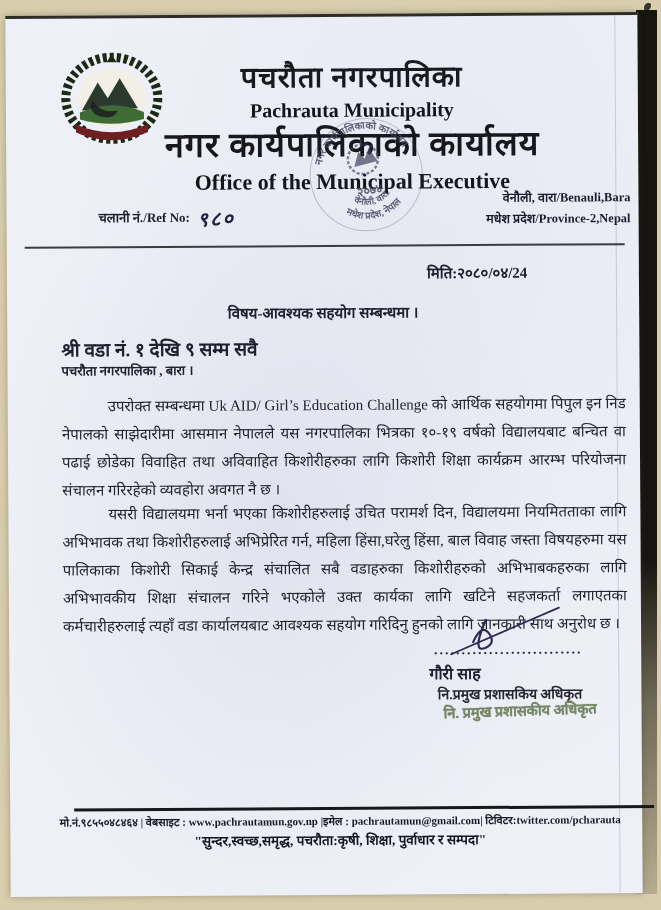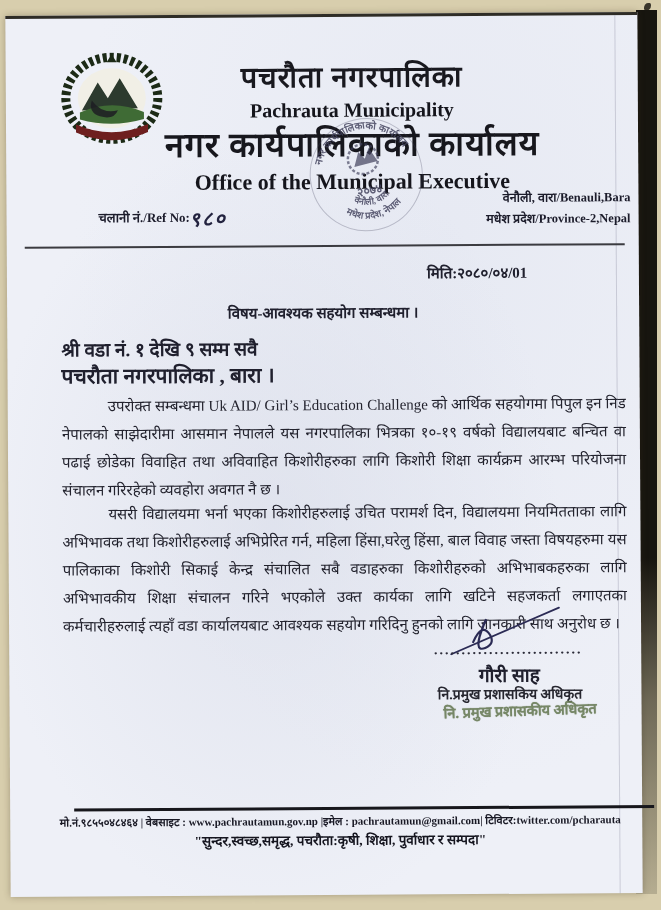--- a/index.html
+++ b/index.html
@@ -29,40 +29,40 @@
   
   .emblem{position:absolute;left:50px;top:34px;width:112px;height:97px;}
   .titles{position:absolute;left:130px;top:40px;width:432px;text-align:center;}
   .t-np-1{font-size:29px;font-weight:600;letter-spacing:1px;line-height:40px;color:#19191f;}
   .t-en-1{font-size:20px;font-weight:bold;line-height:26px;color:#15151c;}
   .t-np-2{font-size:34px;font-weight:600;letter-spacing:1px;line-height:44px;color:#17171d;}
   .t-en-2{font-size:22px;font-weight:bold;line-height:30px;color:#15151c;}
   .round-stamp{position:absolute;left:300px;top:98px;width:120px;height:120px;opacity:.82;transform:rotate(-12deg);}
   .hq-address{position:absolute;right:8px;top:172px;width:220px;text-align:right;font-weight:bold;font-size:12.5px;line-height:21px;color:#1c1c2b;}
   .letter-no{position:absolute;left:92px;top:188px;font-weight:bold;font-size:13px;line-height:23px;color:#1c1c2b;}
-  .refrow{display:flex;align-items:flex-end;}
+  .refrow{display:flex;align-items:flex-end;gap:8px;}
   .ref-hand{font-size:20px;font-weight:600;font-style:italic;color:#23233f;transform:rotate(-2deg);letter-spacing:2px;line-height:20px;}
   .rule{position:absolute;left:18px;top:228px;width:600px;height:2px;background:#3b3b40;}
 
   
   .date{position:absolute;left:420px;top:246px;font-size:15px;font-weight:600;}
   .subject{position:absolute;left:0;top:285px;width:632px;text-align:center;font-size:15px;font-weight:600;}
   .addr1{position:absolute;left:54px;top:318px;font-size:19px;font-weight:600;}
-  .addr2{position:absolute;left:54px;top:343px;font-size:21px;font-weight:600;}
+  .addr2{position:absolute;left:54px;top:343px;font-size:13px;font-weight:600;}
   .para{
     position:absolute;left:54px;width:564px;font-size:15px;line-height:28px;
     text-align:justify;text-indent:46px;font-weight:500;color:#23232e;
   }
   .para1{top:374px;}
   .para2{top:482px;}
 
   
   .sig-ink{position:absolute;left:428px;top:586px;width:128px;height:58px;}
   .sig-dots{position:absolute;left:424px;top:626px;width:150px;text-align:center;font-size:14px;font-weight:bold;letter-spacing:2px;color:#2b2b38;}
-  .sig-name{position:absolute;left:420px;top:646px;width:160px;text-align:center;font-size:19px;font-weight:600;}
+  .sig-name{position:absolute;left:420px;top:646px;width:160px;font-size:16px;font-weight:600;}
   .sig-title{position:absolute;left:398px;top:668px;width:205px;text-align:center;font-size:14px;font-weight:600;color:#26262f;}
   .sig-title-stamp{
     position:absolute;left:408px;top:684px;width:205px;text-align:center;
     font-size:14.5px;font-weight:bold;color:#6a7c58;opacity:.9;
     transform:rotate(-1.5deg);text-shadow:0 0 1px rgba(106,124,88,.8);
   }
 
   
   .f-rule{position:absolute;left:64px;top:790px;width:580px;height:3px;background:#17171c;}
   .f-contact{position:absolute;left:30px;top:796px;width:600px;text-align:center;font-size:11px;font-weight:bold;color:#191925;}
@@ -124,21 +124,21 @@
 
   <div class="letter-no">
     <div class="refrow">
       <span>चलानी नं./Ref No:</span>
       <span class="ref-hand">९८०</span>
     </div>
   </div>
 
   <div class="rule"></div>
 
-  <div class="date">मिति:२०८०/०४/01</div>
+  <div class="date">मिति:२०८०/०४/24</div>
   <div class="subject">विषय-आवश्यक सहयोग सम्बन्धमा ।</div>
   <div class="addr1">श्री वडा नं. १ देखि  ९ सम्म सवै</div>
   <div class="addr2">पचरौता नगरपालिका , बारा ।</div>
   <div class="para para1">उपरोक्त सम्बन्धमा  Uk AID/ Girl’s Education Challenge  को आर्थिक सहयोगमा पिपुल इन निड नेपालको साझेदारीमा आसमान नेपालले यस नगरपालिका भित्रका १०-१९ वर्षको विद्यालयबाट बन्चित वा पढाई छोडेका विवाहित तथा अविवाहित किशोरीहरुका लागि किशोरी शिक्षा कार्यक्रम आरम्भ परियोजना संचालन गरिरहेको व्यवहोरा अवगत नै छ ।</div>
   <div class="para para2">यसरी विद्यालयमा भर्ना भएका किशोरीहरुलाई उचित परामर्श दिन, विद्यालयमा नियमितताका लागि अभिभावक तथा किशोरीहरुलाई अभिप्रेरित गर्न, महिला हिंसा,घरेलु हिंसा, बाल विवाह जस्ता विषयहरुमा यस पालिकाका किशोरी सिकाई केन्द्र संचालित सबै वडाहरुका किशोरीहरुको अभिभाबकहरुका लागि अभिभावकीय शिक्षा संचालन गरिने भएकोले उक्त कार्यका लागि खटिने सहजकर्ता लगाएतका कर्मचारीहरुलाई त्यहाँ वडा कार्यालयबाट आवश्यक सहयोग गरिदिनु  हुनको लागि जानकारी साथ अनुरोध छ ।</div>
 
   <svg class="sig-ink" viewBox="0 0 128 58">
     <path d="M 36 40 q 9 -20 17 -7 q 5 9 -5 13 q -13 5 -1 -24 q 3 -7 1 -2" fill="none" stroke="#2b2b55" stroke-width="2.2" stroke-linecap="round"></path>
     <path d="M 14 52 L 122 6" fill="none" stroke="#2b2b55" stroke-width="1.8" stroke-linecap="round"></path>
   </svg>

